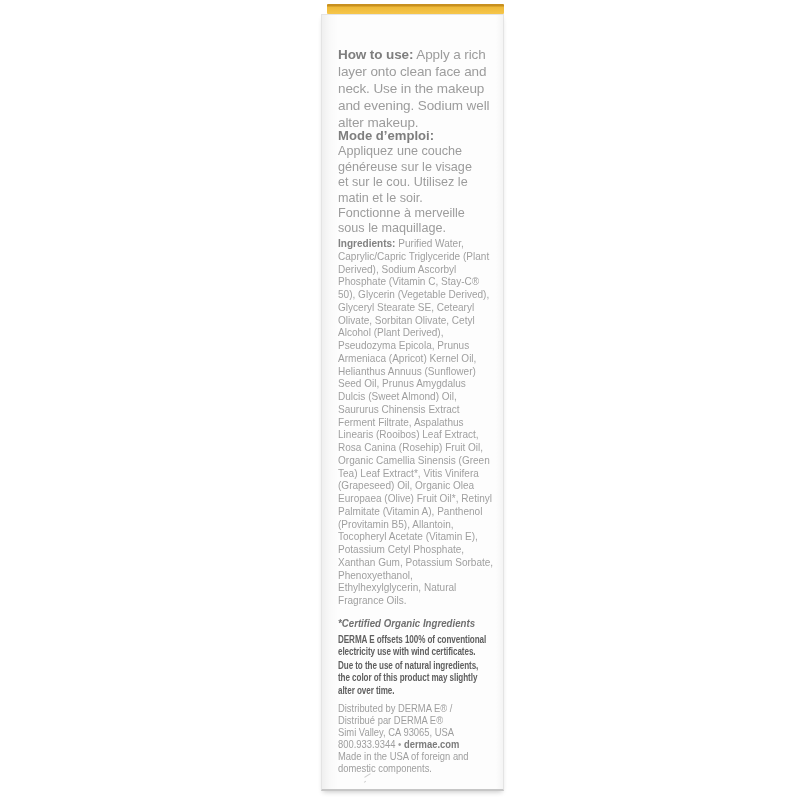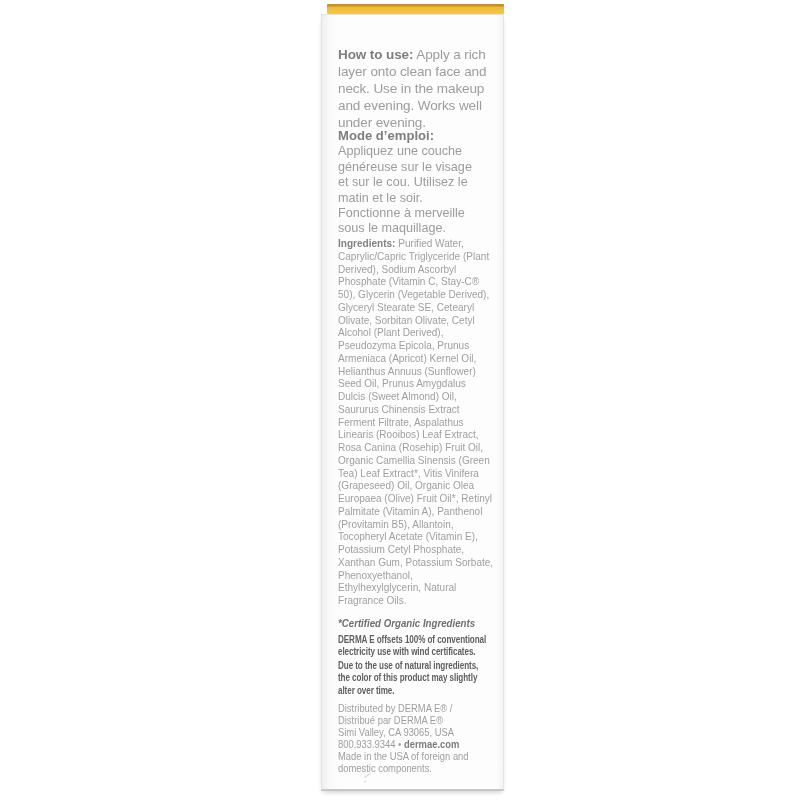--- a/index.html
+++ b/index.html
@@ -70,22 +70,22 @@
 
   <div class="stripe"></div>
 
   <div class="box"></div>
 
   <div class="sec" id="how-to">
     <div class="ln"><b class="lead">How to use:</b><span> Apply a rich</span></div>
     <div>
         <div class="ln">layer onto clean face and</div>
         <div class="ln">neck. Use in the makeup</div>
-        <div class="ln">and evening. Works well</div>
-        <div class="ln">under evening.</div>
+        <div class="ln">and evening. Sodium well</div>
+        <div class="ln">alter makeup.</div>
       </div>
   </div>
 
   <div class="sec" id="mode">
     <div class="ln"><b class="lead">Mode d’emploi:</b></div>
     <div>
         <div class="ln">Appliquez une couche</div>
         <div class="ln">généreuse sur le visage</div>
         <div class="ln">et sur le cou. Utilisez le</div>
         <div class="ln">matin et le soir.</div>

